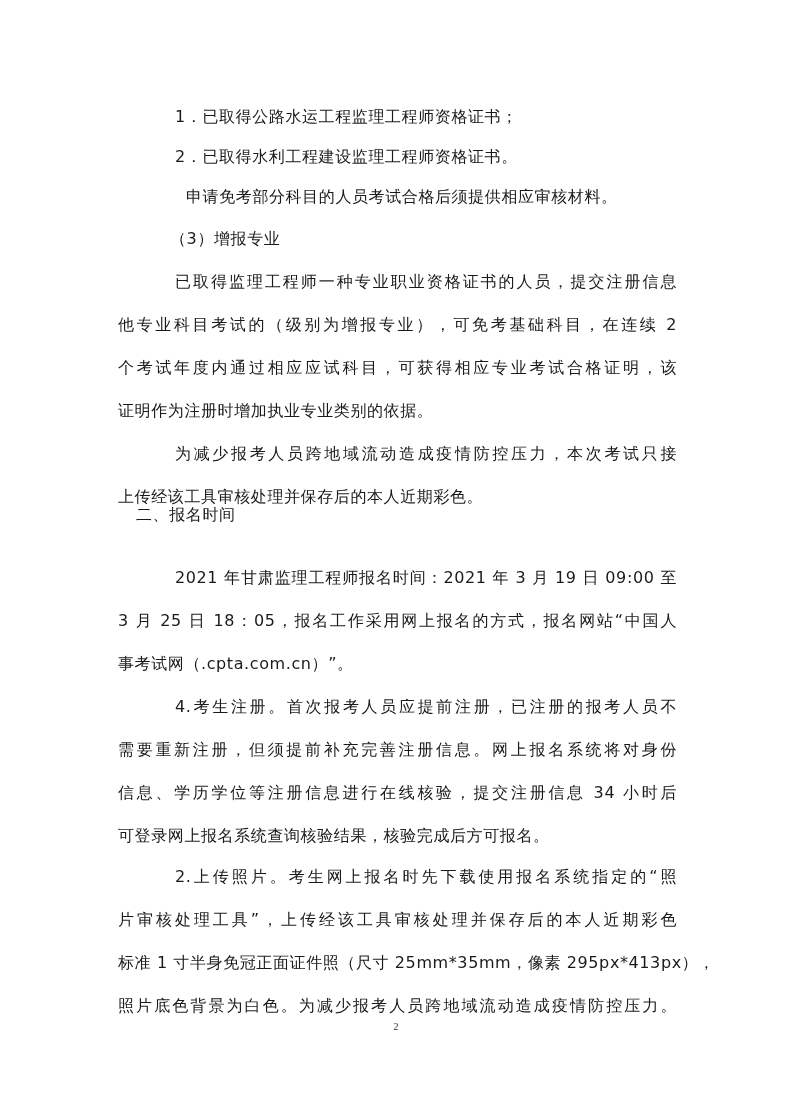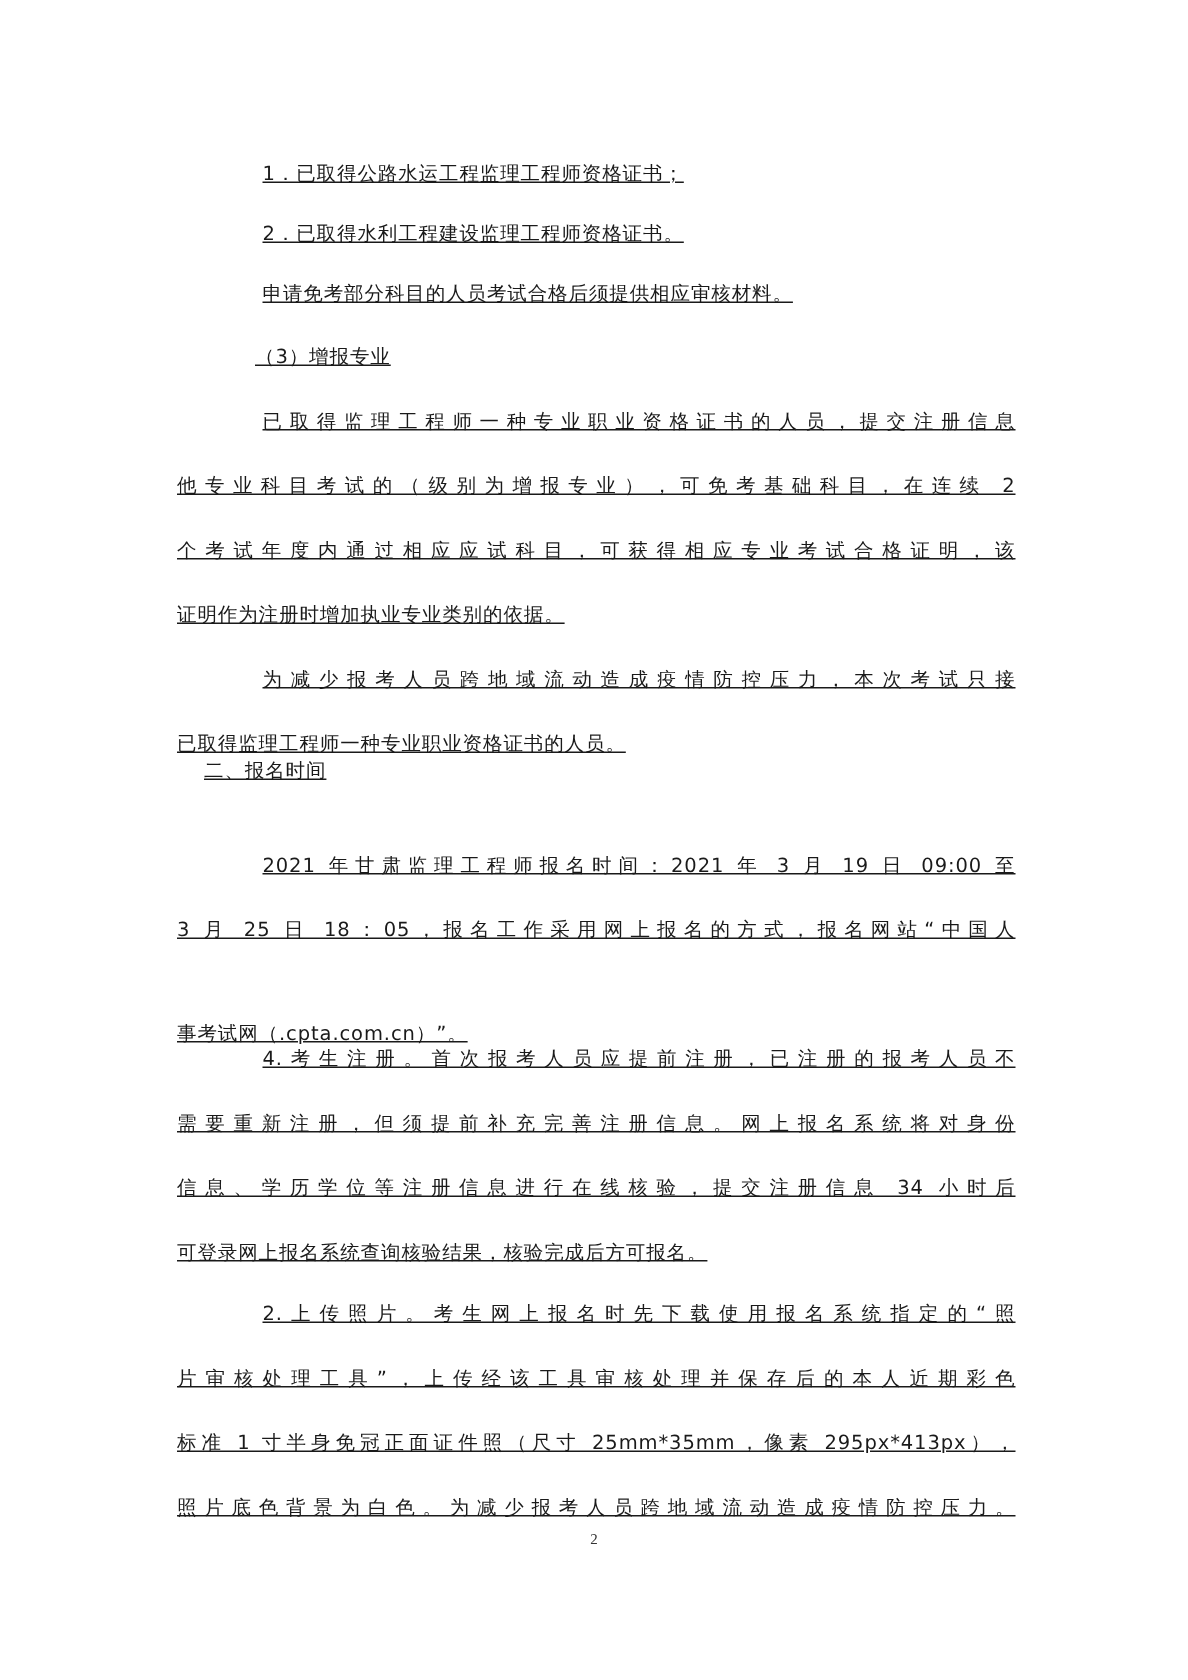--- a/index.html
+++ b/index.html
@@ -1,43 +1,43 @@
 <!DOCTYPE html>
 <html><head>
 <meta charset="utf-8">
 <style>
   html, body { margin: 0; padding: 0; background: #ffffff; }
   body { width: 792px; height: 1120px; position: relative; overflow: hidden;
          font-family: "DejaVu Sans", "Liberation Sans", sans-serif; color: #1a1a1a; }
   .page { position: absolute; left: 0; top: 0; width: 792px; height: 1120px; background: #fff; }
-  .line { position: absolute; left: 118px; width: 560px; font-size: 13px; line-height: 22px;
-          white-space: nowrap; letter-spacing: 0.6px; text-decoration: underline; }
+  .line { position: absolute; left: 118px; width: 560px; font-size: 16px; line-height: 22px;
+          white-space: nowrap; letter-spacing: 0.6px; }
   .just { text-align-last: justify; text-align: justify; }
   .page-number { position: absolute; left: 0; width: 792px; top: 1021px; text-align: center;
                  font-size: 10px; color: #333; font-family: "Liberation Serif", serif; }
 </style>
 </head>
 <body>
 
 <div class="page">
   <div id="lines">
       <div class="line" style="left: 175px; top: 106px; width: auto;">1．已取得公路水运工程监理工程师资格证书；</div>
       <div class="line" style="left: 175px; top: 146px; width: auto;">2．已取得水利工程建设监理工程师资格证书。</div>
-      <div class="line" style="left: 175px; top: 186px; width: auto; text-align: right;">申请免考部分科目的人员考试合格后须提供相应审核材料。</div>
+      <div class="line" style="left: 186px; top: 186px; width: auto; text-align: right;">申请免考部分科目的人员考试合格后须提供相应审核材料。</div>
       <div class="line" style="left: 170px; top: 228px; width: auto;">（3）增报专业</div>
       <div class="line just" style="left: 175px; top: 271px; width: 502px;">已取得监理工程师一种专业职业资格证书的人员，提交注册信息</div>
       <div class="line just" style="left: 118px; top: 314px; width: 559px;">他专业科目考试的（级别为增报专业），可免考基础科目，在连续 2</div>
       <div class="line just" style="left: 118px; top: 357px; width: 559px;">个考试年度内通过相应应试科目，可获得相应专业考试合格证明，该</div>
       <div class="line" style="left: 118px; top: 400px; width: auto;">证明作为注册时增加执业专业类别的依据。</div>
       <div class="line just" style="left: 175px; top: 443px; width: 502px;">为减少报考人员跨地域流动造成疫情防控压力，本次考试只接</div>
-      <div class="line" style="left: 118px; top: 486px; width: auto;">已取得监理工程师一种专业职业资格证书的人员。</div>
+      <div class="line" style="left: 118px; top: 486px; width: auto;">上传经该工具审核处理并保存后的本人近期彩色。</div>
       <div class="line" style="left: 136px; top: 504px; width: auto;">二、报名时间</div>
       <div class="line just" style="left: 175px; top: 567px; width: 502px;">2021 年甘肃监理工程师报名时间：2021 年 3 月 19 日 09:00 至</div>
       <div class="line just" style="left: 118px; top: 610px; width: 559px;">3 月 25 日 18：05，报名工作采用网上报名的方式，报名网站“中国人</div>
-      <div class="line" style="left: 118px; top: 653px; width: auto; margin-top: 26px;">事考试网（.cpta.com.cn）”。</div>
+      <div class="line" style="left: 118px; top: 653px; width: auto;">事考试网（.cpta.com.cn）”。</div>
       <div class="line just" style="left: 175px; top: 696px; width: 502px;">4.考生注册。首次报考人员应提前注册，已注册的报考人员不</div>
       <div class="line just" style="left: 118px; top: 739px; width: 559px;">需要重新注册，但须提前补充完善注册信息。网上报名系统将对身份</div>
       <div class="line just" style="left: 118px; top: 782px; width: 559px;">信息、学历学位等注册信息进行在线核验，提交注册信息 34 小时后</div>
       <div class="line" style="left: 118px; top: 825px; width: auto;">可登录网上报名系统查询核验结果，核验完成后方可报名。</div>
       <div class="line just" style="left: 175px; top: 866px; width: 502px;">2.上传照片。考生网上报名时先下载使用报名系统指定的“照</div>
       <div class="line just" style="left: 118px; top: 909px; width: 559px;">片审核处理工具”，上传经该工具审核处理并保存后的本人近期彩色</div>
       <div class="line just" style="left: 118px; top: 952px; width: 559px;">标准 1 寸半身免冠正面证件照（尺寸 25mm*35mm，像素 295px*413px），</div>
       <div class="line just" style="left: 118px; top: 995px; width: 559px;">照片底色背景为白色。为减少报考人员跨地域流动造成疫情防控压力。</div>
     </div>
   <div class="page-number">2</div>

